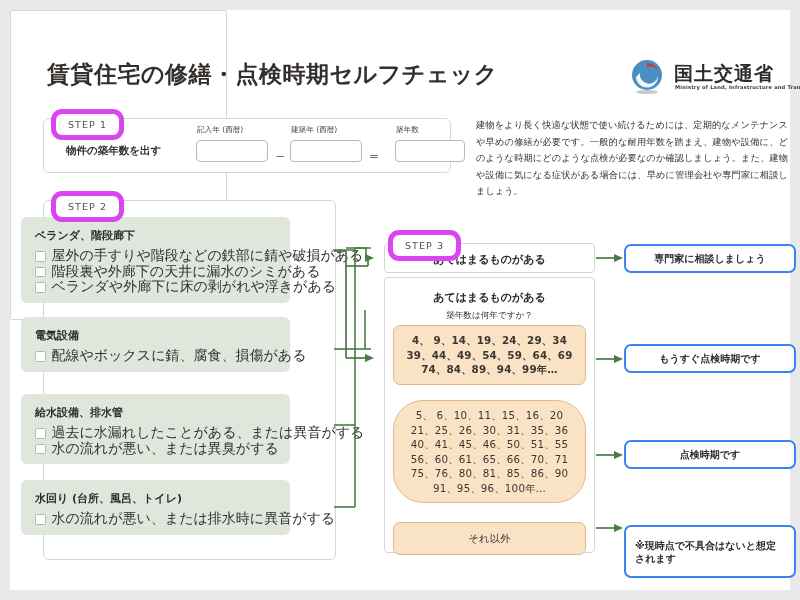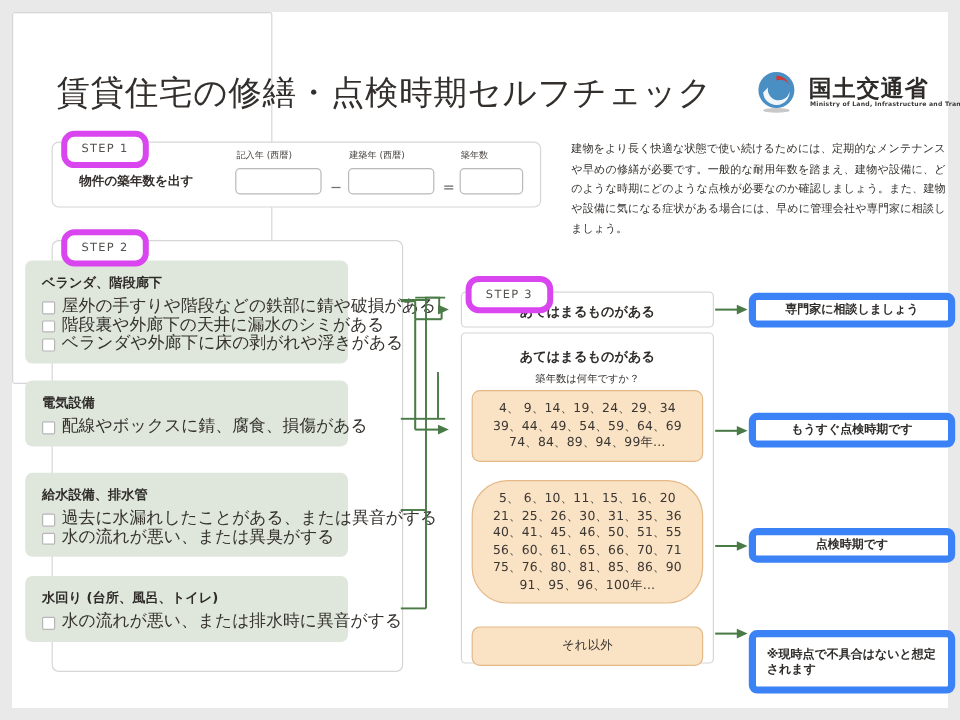--- a/index.html
+++ b/index.html
@@ -9,21 +9,21 @@
     font-family:"DejaVu Sans","Liberation Sans",sans-serif;
     overflow:hidden;
   }
   #sheet{
     position:absolute;left:10px;top:10px;width:780px;height:580px;
     background:#ffffff;
   }
   
   #title{
     position:absolute;left:37px;top:49px;
-    font-size:28px;font-weight:normal;color:#332f2c;
+    font-size:23px;font-weight:bold;color:#332f2c;
     letter-spacing:.5px;white-space:nowrap;
   }
   #logo{position:absolute;left:620px;top:47px;width:165px;height:44px;}
   #logo-mark{position:absolute;left:0;top:2px;width:36px;height:36px;}
   #logo-jp{
     position:absolute;left:44px;top:4px;
     font-size:19px;font-weight:bold;color:#2d2a28;letter-spacing:1px;
     white-space:nowrap;
   }
   #logo-en{
@@ -103,28 +103,28 @@
   }
   .nbox{
     position:absolute;left:8px;width:193px;box-sizing:border-box;
     background:#fae2c4;border:1px solid #e3b987;border-radius:7px;
     padding:7px 0 7px 0;
   }
   .nline{
     text-align:center;font-size:10.3px;color:#3b3733;
     line-height:14.5px;letter-spacing:.2px;white-space:nowrap;
   }
-  #nbox1{top:47px;}
+  #nbox1{top:47px;font-weight:bold;}
   #nbox2{top:122px;border-radius:30px;}
   #nbox-else{top:244px;padding:8px 0;}
   #nbox-else .nline{font-size:10.3px;}
   
   .res{
     position:absolute;left:614px;width:172px;box-sizing:border-box;
-    background:#ffffff;border:6px solid #3b82f6;border-radius:7px;
+    background:#ffffff;border:2px solid #3b82f6;border-radius:7px;
     display:flex;align-items:center;justify-content:center;
     text-align:center;
   }
   .res span{
     font-size:10px;font-weight:bold;color:#2f2c2a;line-height:13px;
   }
   #res1{top:234px;height:29px;}
   #res2{top:334px;height:29px;}
   #res3{top:430px;height:29px;}
   #res4{top:515px;height:53px;}
@@ -167,21 +167,21 @@
     <input class="field-box" type="text" placeholder="" style="">
   </div>
   <div class="op" style="left:265px;top:139px;">−</div>
 
   <div class="field" style="left:280px;top:130px;width:72px;">
     <div class="field-cap">建築年 (西暦)</div>
     <input class="field-box" type="text" placeholder="" style="">
   </div>
   <div class="op" style="left:359px;top:139px;">=</div>
 
-  <div class="field" style="left:373px;top:130px;width:53px;">
+  <div class="field" style="left:385px;top:130px;width:70px;">
     <div class="field-cap">築年数</div>
     <input class="field-box" type="text" placeholder="" style="">
   </div>
 
   <div class="panel" id="step2-panel"></div>
   <div class="step-pill" id="step2-pill">STEP 2</div>
 
   <div class="grp" style="top:207px;">
     <div class="grp-title">ベランダ、階段廊下</div>
     <div class="chk-row">

